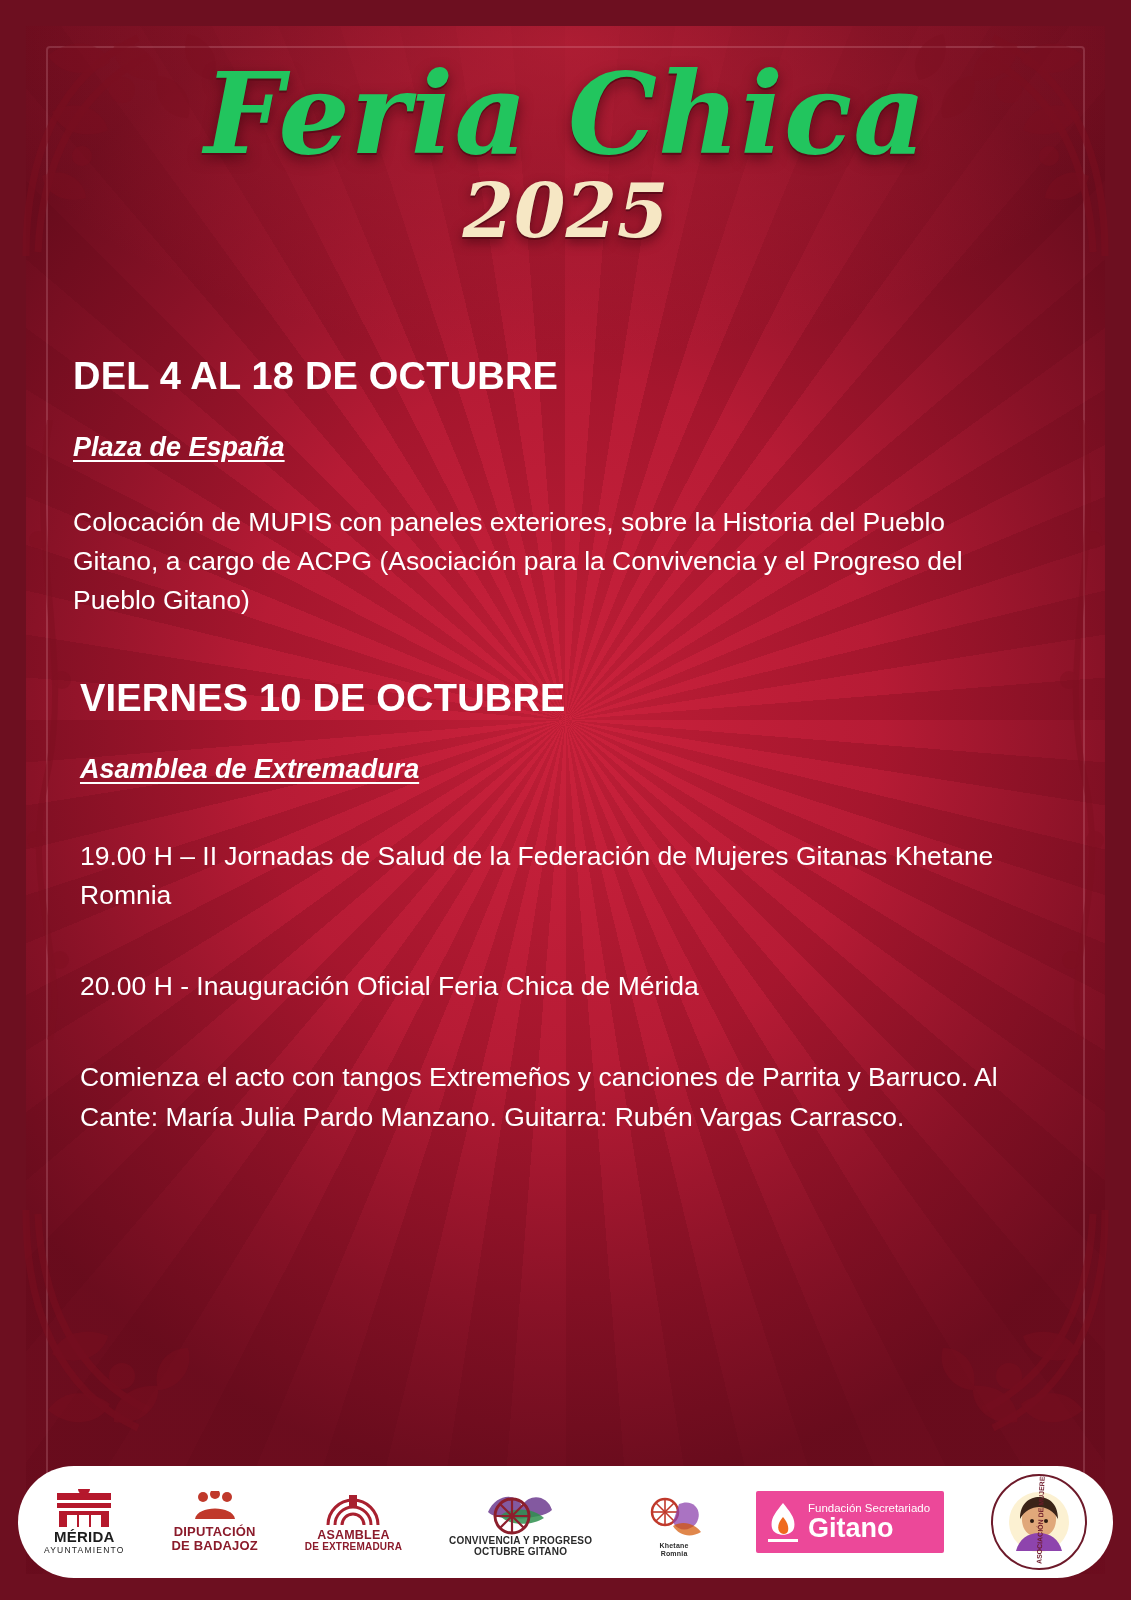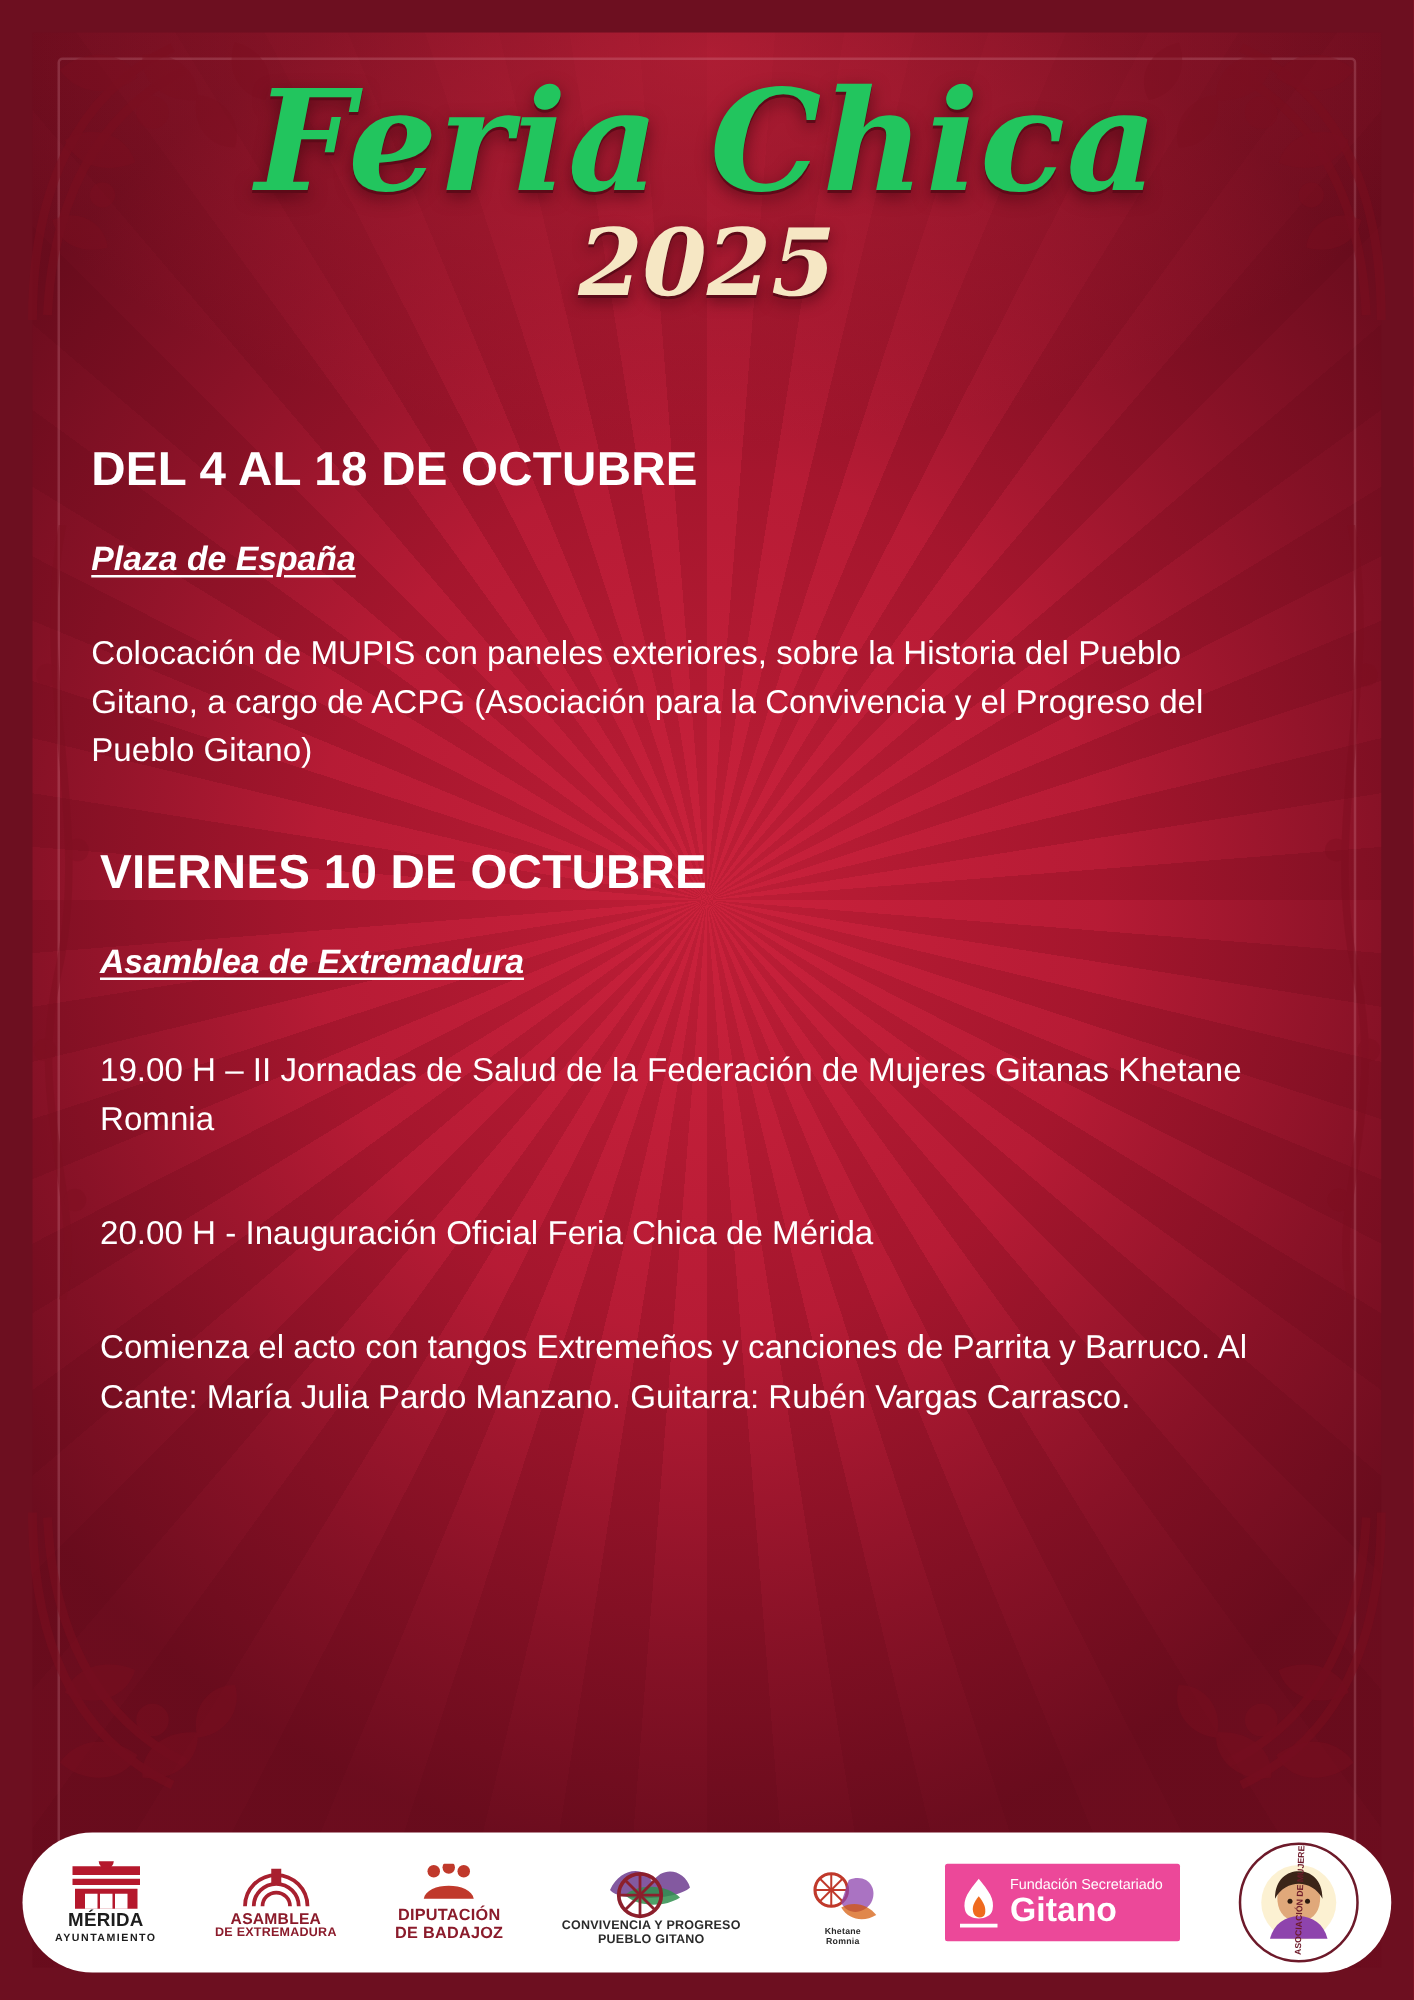--- a/index.html
+++ b/index.html
@@ -200,21 +200,21 @@
     font-family: "Liberation Sans", sans-serif;
     font-weight: bold;
     text-align: center;
     color: #1d1d1d;
     line-height: 1.08;
     letter-spacing: 0.2px;
   }
 
   .merida-mark { width: 58px; height: 40px; }
   .logo-merida .logo-cap { font-size: 15px; }
-  .logo-merida .sub { font-size: 8.5px; font-weight: bold; letter-spacing: 1.2px; }
+  .logo-merida .sub { font-size: 8.5px; font-weight: normal; letter-spacing: 1.2px; }
 
   .logo-badajoz .logo-cap { font-size: 13px; color: #8b1b2b; }
   .logo-asamblea .logo-cap { font-size: 12.5px; color: #8b1b2b; }
   .logo-asamblea .sub { font-size: 10px; color: #8b1b2b; }
   .logo-acpg .logo-cap { font-size: 10px; color: #2b2b2b; }
   .logo-khetane .logo-cap { font-size: 7px; color: #2b2b2b; }
 
   .gitano-box {
     display: flex;
     align-items: center;
@@ -381,58 +381,58 @@
         <rect x="4" y="22" width="50" height="16" fill="#b5182c"></rect>
         <rect x="12" y="26" width="10" height="12" fill="#ffffff"></rect>
         <rect x="24" y="26" width="10" height="12" fill="#ffffff"></rect>
         <rect x="36" y="26" width="10" height="12" fill="#ffffff"></rect>
         <circle cx="29" cy="0" r="6" fill="#b5182c"></circle>
       </svg>
       <div class="logo-cap">MÉRIDA</div>
       <div class="logo-cap sub">AYUNTAMIENTO</div>
     </div>
 
+    <div class="logo logo-badajoz">
+      <svg width="56" height="34" viewBox="0 0 56 34">
+        <circle cx="16" cy="6" r="5" fill="#c0392b"></circle>
+        <circle cx="28" cy="3" r="5" fill="#c0392b"></circle>
+        <circle cx="40" cy="6" r="5" fill="#c0392b"></circle>
+        <path d="M8 28 C 10 14, 46 14, 48 28 Z" fill="#c0392b"></path>
+      </svg>
+      <div class="logo-cap">DIPUTACIÓN</div>
+      <div class="logo-cap">DE BADAJOZ</div>
+    </div>
+
     <div class="logo logo-asamblea">
       <svg width="62" height="38" viewBox="0 0 62 38">
         <g fill="none" stroke="#a8202f" stroke-width="3">
           <path d="M6 34 A 25 25 0 0 1 56 34"></path>
           <path d="M13 34 A 18 18 0 0 1 49 34"></path>
           <path d="M20 34 A 11 11 0 0 1 42 34"></path>
         </g>
         <rect x="27" y="4" width="8" height="12" fill="#a8202f"></rect>
       </svg>
       <div class="logo-cap">ASAMBLEA</div>
       <div class="logo-cap sub">DE EXTREMADURA</div>
-    </div>
-
-    <div class="logo logo-badajoz">
-      <svg width="56" height="34" viewBox="0 0 56 34">
-        <circle cx="16" cy="6" r="5" fill="#c0392b"></circle>
-        <circle cx="28" cy="3" r="5" fill="#c0392b"></circle>
-        <circle cx="40" cy="6" r="5" fill="#c0392b"></circle>
-        <path d="M8 28 C 10 14, 46 14, 48 28 Z" fill="#c0392b"></path>
-      </svg>
-      <div class="logo-cap">DIPUTACIÓN</div>
-      <div class="logo-cap">DE BADAJOZ</div>
     </div>
 
     <div class="logo logo-acpg">
       <svg width="78" height="50" viewBox="0 0 78 50">
         <path d="M6 26 C 14 8, 34 6, 40 20 C 48 6, 66 10, 70 24 C 60 34, 14 36, 6 26 Z" fill="#6d3c8f" opacity="0.85"></path>
         <path d="M18 30 C 30 20, 52 22, 62 32 C 50 40, 28 40, 18 30 Z" fill="#2f8f4e" opacity="0.85"></path>
         <circle cx="30" cy="30" r="17" fill="none" stroke="#8c1f2c" stroke-width="3"></circle>
         <g stroke="#8c1f2c" stroke-width="2.2">
           <line x1="30" y1="13" x2="30" y2="47"></line>
           <line x1="13" y1="30" x2="47" y2="30"></line>
           <line x1="18" y1="18" x2="42" y2="42"></line>
           <line x1="42" y1="18" x2="18" y2="42"></line>
         </g>
       </svg>
       <div class="logo-cap">CONVIVENCIA Y PROGRESO</div>
-      <div class="logo-cap">PUEBLO GITANO</div>
+      <div class="logo-cap">OCTUBRE GITANO</div>
     </div>
 
     <div class="logo logo-khetane">
       <svg width="70" height="56" viewBox="0 0 70 56">
         <circle cx="26" cy="26" r="13" fill="none" stroke="#c0392b" stroke-width="2.5"></circle>
         <g stroke="#c0392b" stroke-width="1.6">
           <line x1="26" y1="13" x2="26" y2="39"></line>
           <line x1="13" y1="26" x2="39" y2="26"></line>
           <line x1="17" y1="17" x2="35" y2="35"></line>
           <line x1="35" y1="17" x2="17" y2="35"></line>

